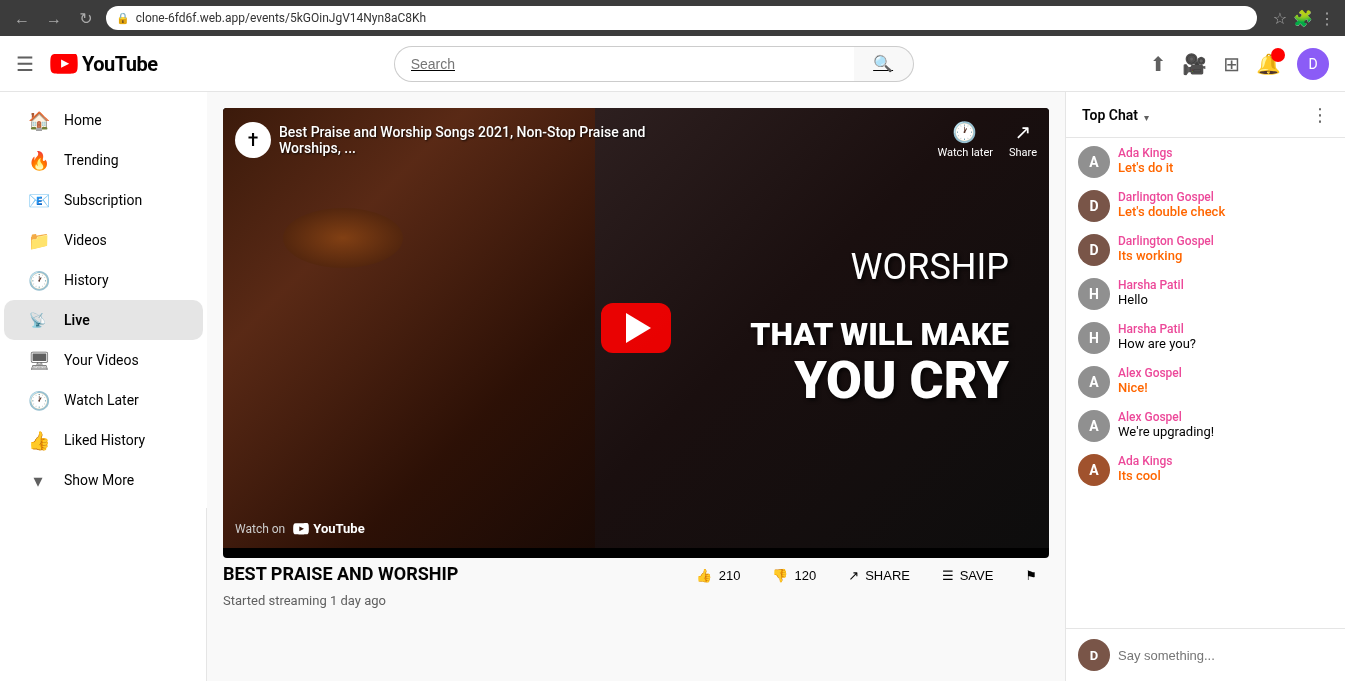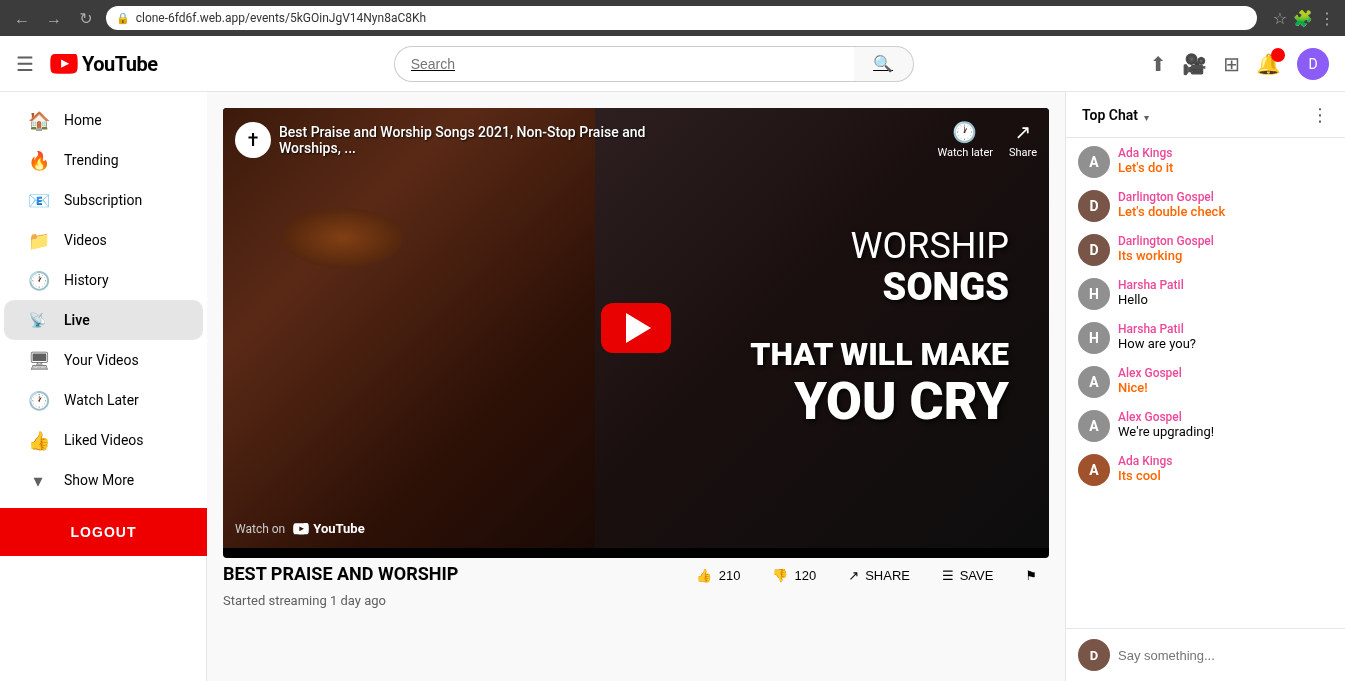--- a/index.html
+++ b/index.html
@@ -335,42 +335,40 @@
       <div class="sidebar-item">
         <span class="sidebar-icon">🖥</span>
         <span>Your Videos</span>
       </div>
       <div class="sidebar-item">
         <span class="sidebar-icon">🕐</span>
         <span>Watch Later</span>
       </div>
       <div class="sidebar-item">
         <span class="sidebar-icon">👍</span>
-        <span>Liked Videos</span>
+        <span>Liked History</span>
       </div>
       <div class="sidebar-item">
         <span class="sidebar-icon">▾</span>
         <span>Show More</span>
       </div>
     </div>
-    <button class="logout-btn">LOGOUT</button>
   </div>
 
   <div class="content-area">
 
     <div class="video-container">
       <div class="video-placeholder">
 
         <div style="position:absolute;left:0;top:0;width:45%;height:100%;background:linear-gradient(135deg,#3d1a0a 0%,#5c2a15 30%,#2d1005 70%,#1a0a05 100%);opacity:0.95;"></div>
 
         <div style="position:absolute;left:60px;top:100px;width:120px;height:60px;background:radial-gradient(ellipse,#8B4513 0%,#3d1a0a 100%);border-radius:50%;opacity:0.8;"></div>
 
         <div class="video-overlay-text">
           <div class="line1">WORSHIP</div>
-          <div class="line2">SONGS</div>
           <div class="line3" style="font-size:32px;font-weight:900;color:#fff;text-shadow:2px 2px 4px rgba(0,0,0,0.8);margin-top:29px;">THAT WILL MAKE</div>
           <div class="line4" style="font-size:52px;font-weight:900;color:#fff;text-shadow:2px 2px 4px rgba(0,0,0,0.8);">YOU CRY</div>
         </div>
 
         <div class="video-top-bar">
           <div class="video-channel-info">
             <div class="channel-icon">✝</div>
             <span class="video-title-overlay">Best Praise and Worship Songs 2021, Non-Stop Praise and Worships, ...</span>
           </div>
           <div class="video-top-actions">

